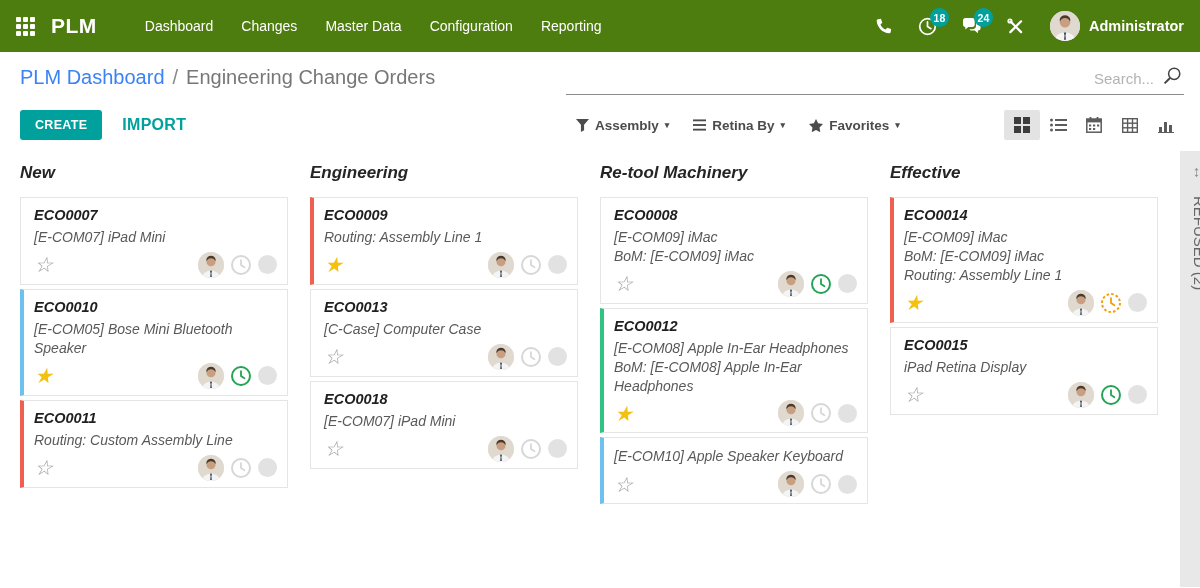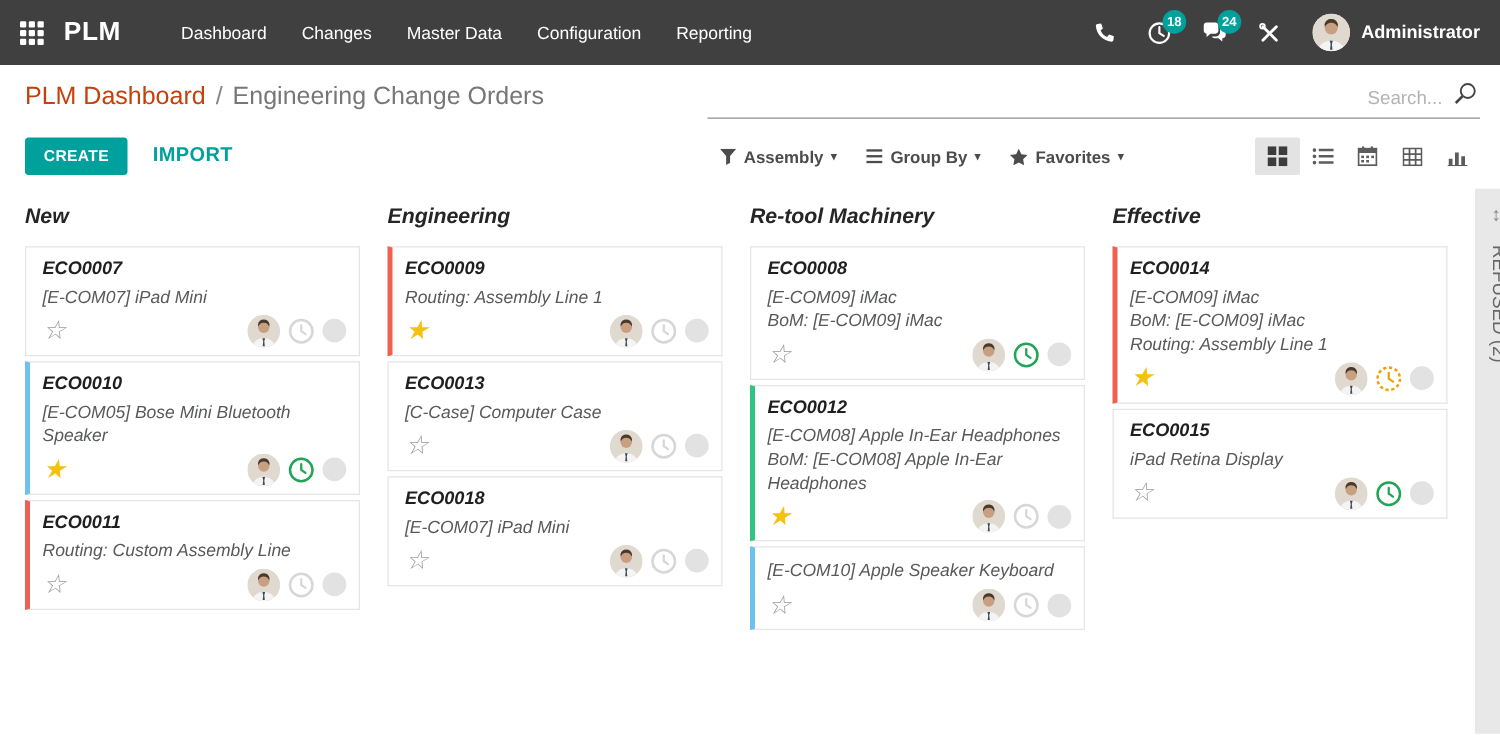--- a/index.html
+++ b/index.html
@@ -1,20 +1,20 @@
 <!DOCTYPE html>
 <html><head>
 <meta charset="utf-8">
 <style>
   * { box-sizing: border-box; margin: 0; padding: 0; }
   html,body { width:1200px; height:588px; overflow:hidden; background:#fff;
               font-family:"Liberation Sans", sans-serif; }
 
   
-  .navbar { height:52px; background:#404040; display:flex; align-items:center;
+  .navbar { height:52px; background:#4d7c0f; display:flex; align-items:center;
             padding:0 16px; color:#fff; }
   .apps-grid { display:grid; grid-template-columns:repeat(3,5px); grid-template-rows:repeat(3,5px);
                gap:2px; cursor:pointer; }
   .apps-grid i { background:#fff; border-radius:1px; }
   .brand { font-size:21px; font-weight:bold; margin:0 34px 0 16px; letter-spacing:.5px; }
   .nav-menu { display:flex; align-items:center; height:52px; }
   .nav-item { font-size:14px; padding:0 14px; line-height:52px; cursor:pointer; color:#fff; }
   .nav-right { margin-left:auto; display:flex; align-items:center; gap:24px; }
   .nav-ico { position:relative; width:20px; height:20px; cursor:pointer; display:flex;
              align-items:center; justify-content:center; }
@@ -23,21 +23,21 @@
            min-width:19px; height:19px; border-radius:50%; font-size:10.5px; font-weight:bold;
            display:flex; align-items:center; justify-content:center; padding:0 2px; }
   .user { display:flex; align-items:center; gap:9px; cursor:pointer; }
   .avatar { width:30px; height:30px; border-radius:50%; overflow:hidden; background:#e9e4de; flex:none; }
   .user-name { font-size:14.5px; font-weight:bold; }
 
   
   .control-panel { padding:14px 16px 10px 20px; background:#fff; }
   .cp-row1 { display:flex; align-items:flex-start; }
   .breadcrumb { font-size:20px; display:flex; align-items:baseline; gap:8px; white-space:nowrap; }
-  .bc-link { color:#c2410c; cursor:pointer; }
+  .bc-link { color:#3b82f6; cursor:pointer; }
   .bc-sep { color:#888; }
   .bc-current { color:#777; }
   .searchbox { margin-left:auto; width:618px; position:relative; border-bottom:1px solid #8d8d8d; }
   .searchbox input { width:100%; border:none; outline:none; font-size:15px; padding:4px 30px 7px 2px;
                      font-family:"Liberation Sans",sans-serif; color:#be185d; background:transparent;text-align:right; }
   .searchbox input::placeholder { color:#b3b3b3; }
   .search-icon { position:absolute; right:2px; bottom:4px; cursor:pointer; }
   .cp-row2 { position:relative; margin-top:14px; height:32px; display:flex; align-items:center; }
   .btn-create { background:#00A09D; color:#fff; border:none; font-weight:bold; font-size:12.5px;
                 padding:8px 15px; border-radius:3px; cursor:pointer; letter-spacing:.3px;
@@ -182,21 +182,21 @@
         <span class="caret">▾</span>
       </span>
       <span class="fmenu">
         <svg width="13" height="12" viewBox="0 0 14 12">
             <g fill="#4c4c4c">
               <rect y="0" width="14" height="2"></rect>
               <rect y="5" width="14" height="2"></rect>
               <rect y="10" width="14" height="2"></rect>
             </g>
           </svg>
-        <span>Group By</span>
+        <span>Retina By</span>
         <span class="caret">▾</span>
       </span>
       <span class="fmenu">
         <svg width="14" height="13" viewBox="0 0 14 13">
             <path fill="#4c4c4c" d="M7 0l2.1 4.3 4.9.7-3.5 3.4.8 4.8L7 11l-4.3 2.2.8-4.8L0 5l4.9-.7z"></path>
           </svg>
         <span>Favorites</span>
         <span class="caret">▾</span>
       </span>
     </div>

